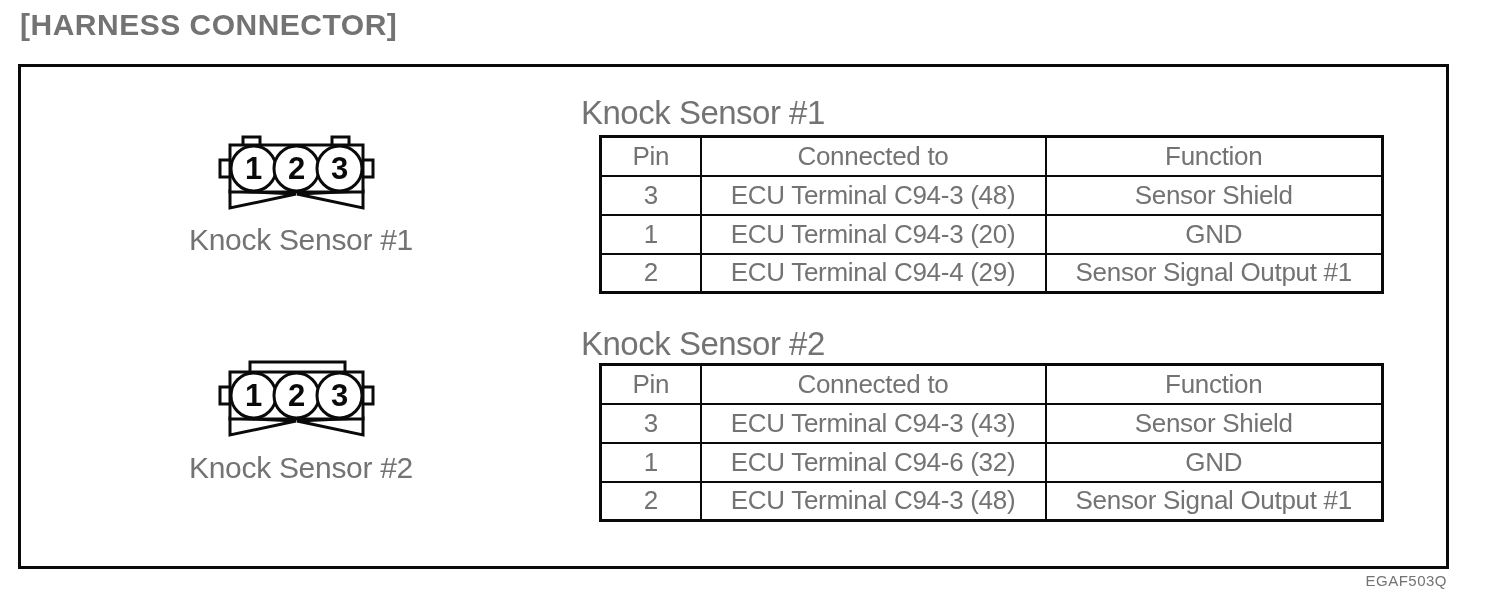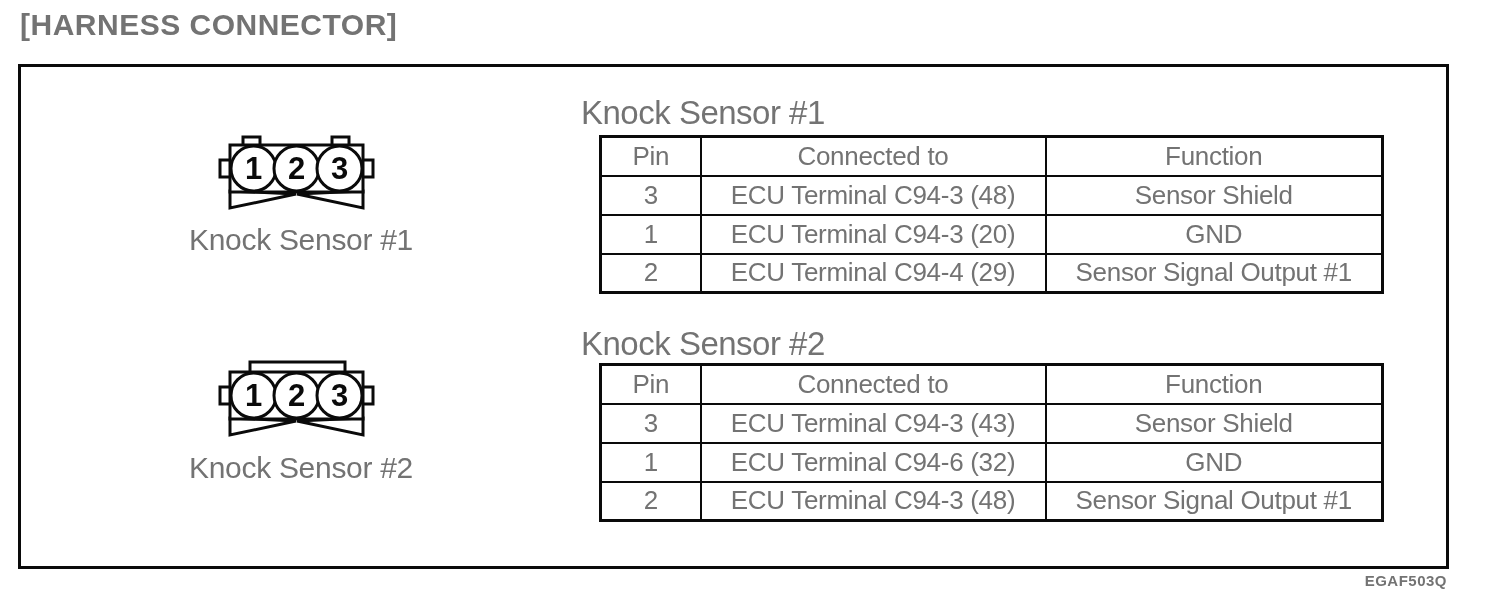--- a/index.html
+++ b/index.html
@@ -82,21 +82,21 @@
     line-height: 1;
     white-space: nowrap;
   }
   .label-1 { top: 158px; }
   .label-2 { top: 386px; }
   .doc-code {
     position: absolute;
     right: 57px;
     top: 573px;
     font-size: 15px;
-    font-weight: 700;
+    font-weight: 400;
     letter-spacing: 0.5px;
     line-height: 1;
   }
   .pin-digit {
     font-family: "Liberation Sans", "DejaVu Sans", sans-serif;
     font-size: 31px;
     font-weight: 700;
   }
 </style>
 </head>

